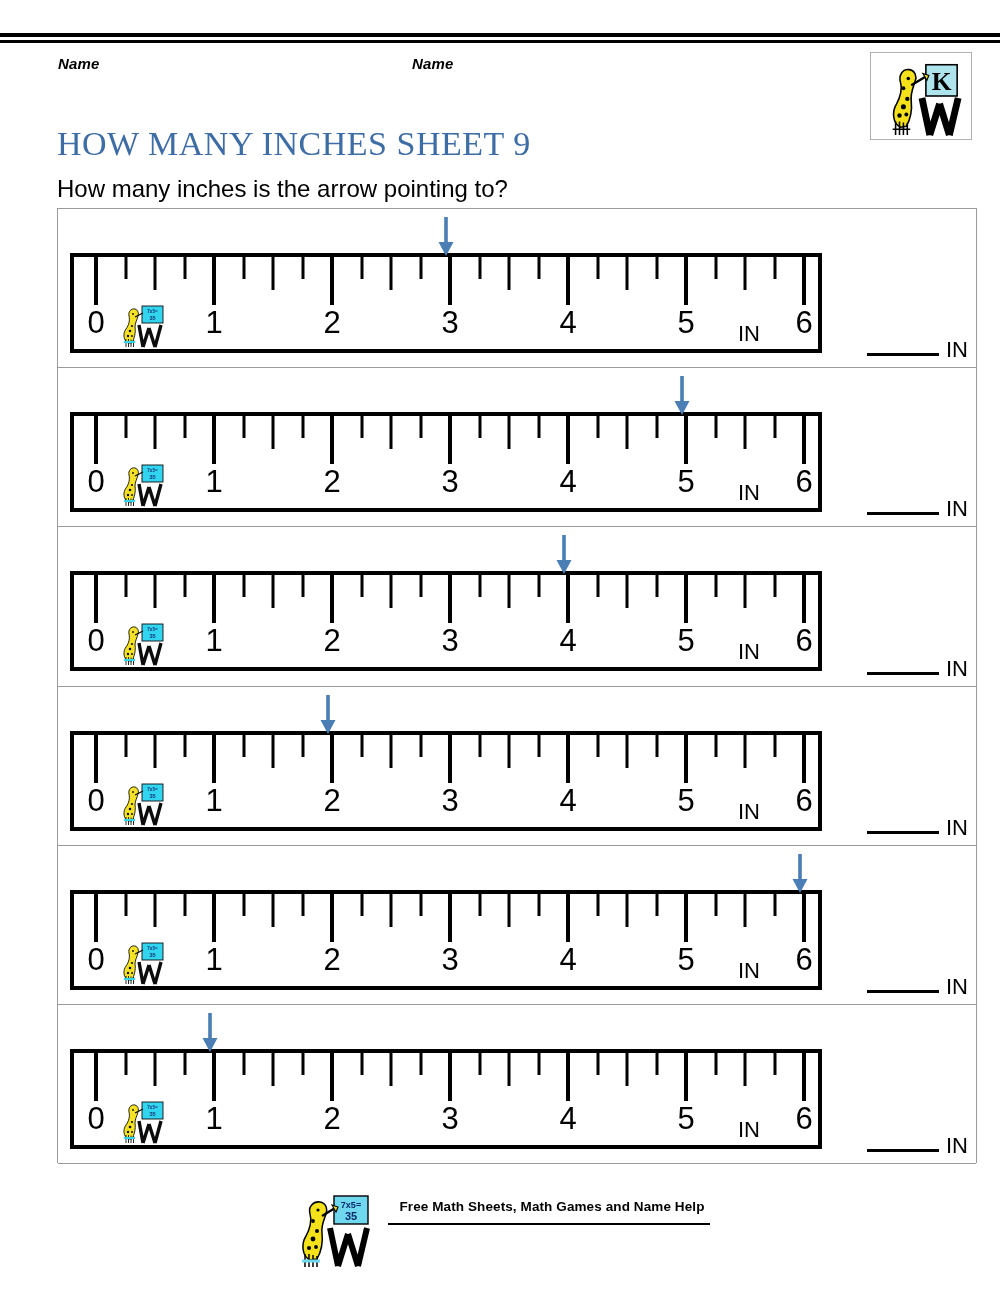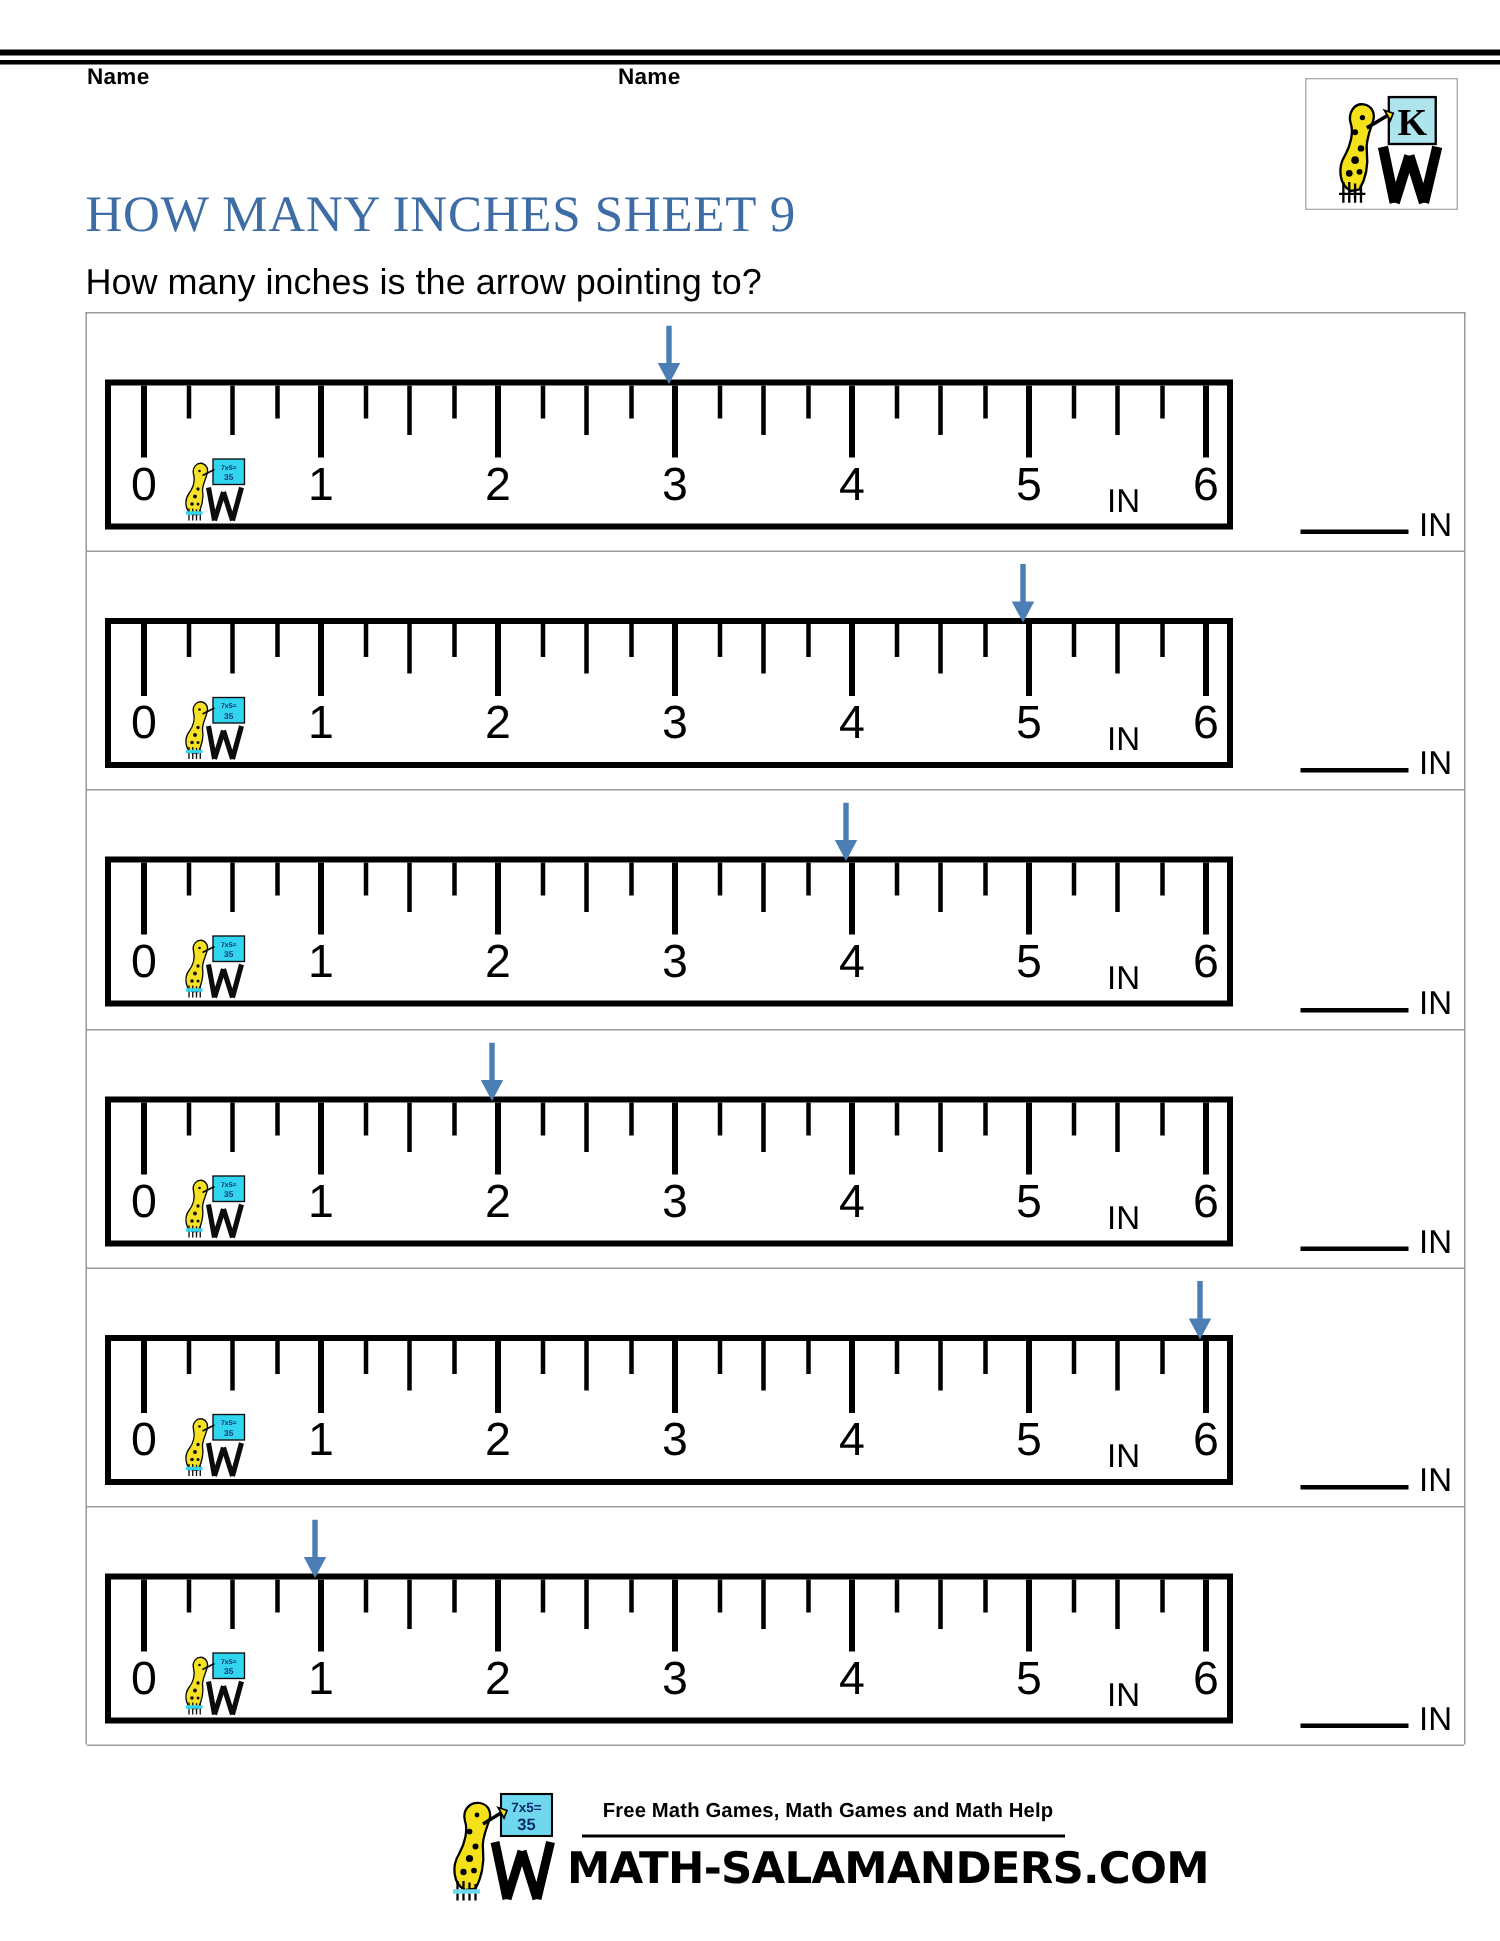--- a/index.html
+++ b/index.html
@@ -26,23 +26,24 @@
   .rule-thick {
     position: absolute; left: 0; width: 1000px;
     background: #000;
   }
   .rule-a { top: 0px;  height: 4px; }
   .rule-b { top: 7px;  height: 3px; }
 
   
   .hdr {
     position: absolute;
-    left: 0; top: 43px;
+    left: 0; top: 55px;
     width: 801px;
     height: 45px;
+    font-style: italic;
   }
   .hdr-name {
     position: absolute;
     left: 58px; top: 0px;
     font-size: 15px;
     font-weight: 600;
     letter-spacing: .2px;
   }
   .hdr-date {
     position: absolute;
@@ -677,17 +678,16 @@
         <circle cx="23" cy="47" r="2.4" fill="#000"></circle>
         <circle cx="19" cy="56" r="2.1" fill="#000"></circle>
         <circle cx="27" cy="39" r="2.0" fill="#000"></circle>
         <circle cx="26" cy="55" r="1.9" fill="#000"></circle>
         <circle cx="28" cy="18" r="1.6" fill="#000"></circle>
         <circle cx="23" cy="29" r="1.9" fill="#000"></circle>
         <path d="M15 62 L15 75 M19 62 L19 75 M23 63 L23 75 M27 64 L27 75 M12 69 L30 69" stroke="#000" stroke-width="1.5" fill="none"></path>
         <path d="M12 69 L30 69" stroke="#6FD8EE" stroke-width="3" fill="none"></path>
       </svg>
     </div>
-    <div class="footer-tag">Free Math Games, Math Games and Math Help</div>
+    <div class="footer-tag">Free Math Sheets, Math Games and Name Help</div>
     <div class="footer-hr"></div>
-    <div class="footer-site">MATH-SALAMANDERS.COM</div>
   </div>
 </div>
 
 </body></html>

